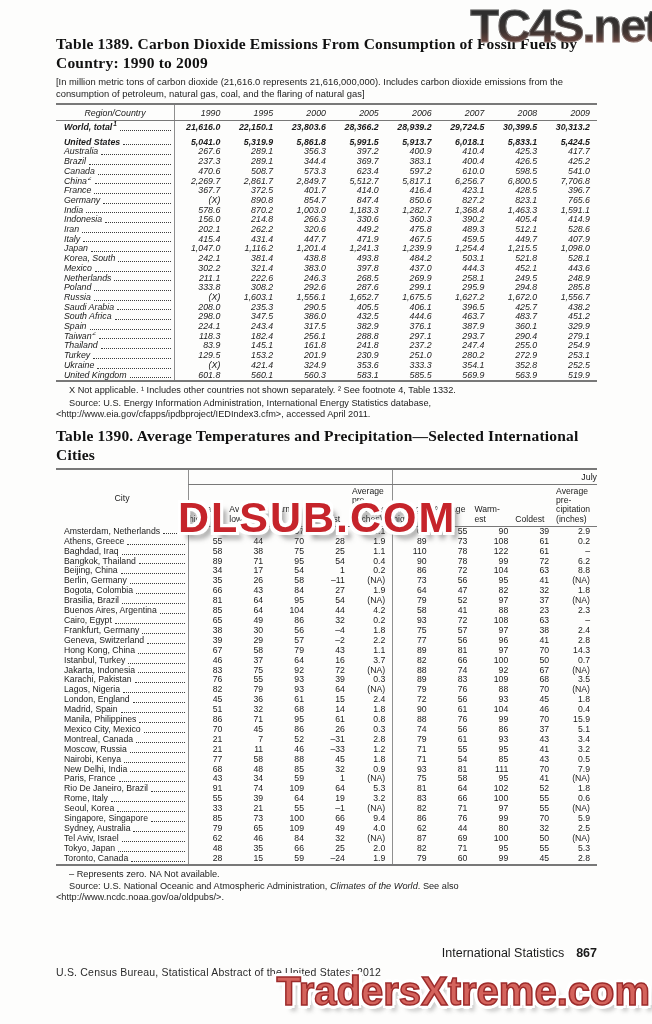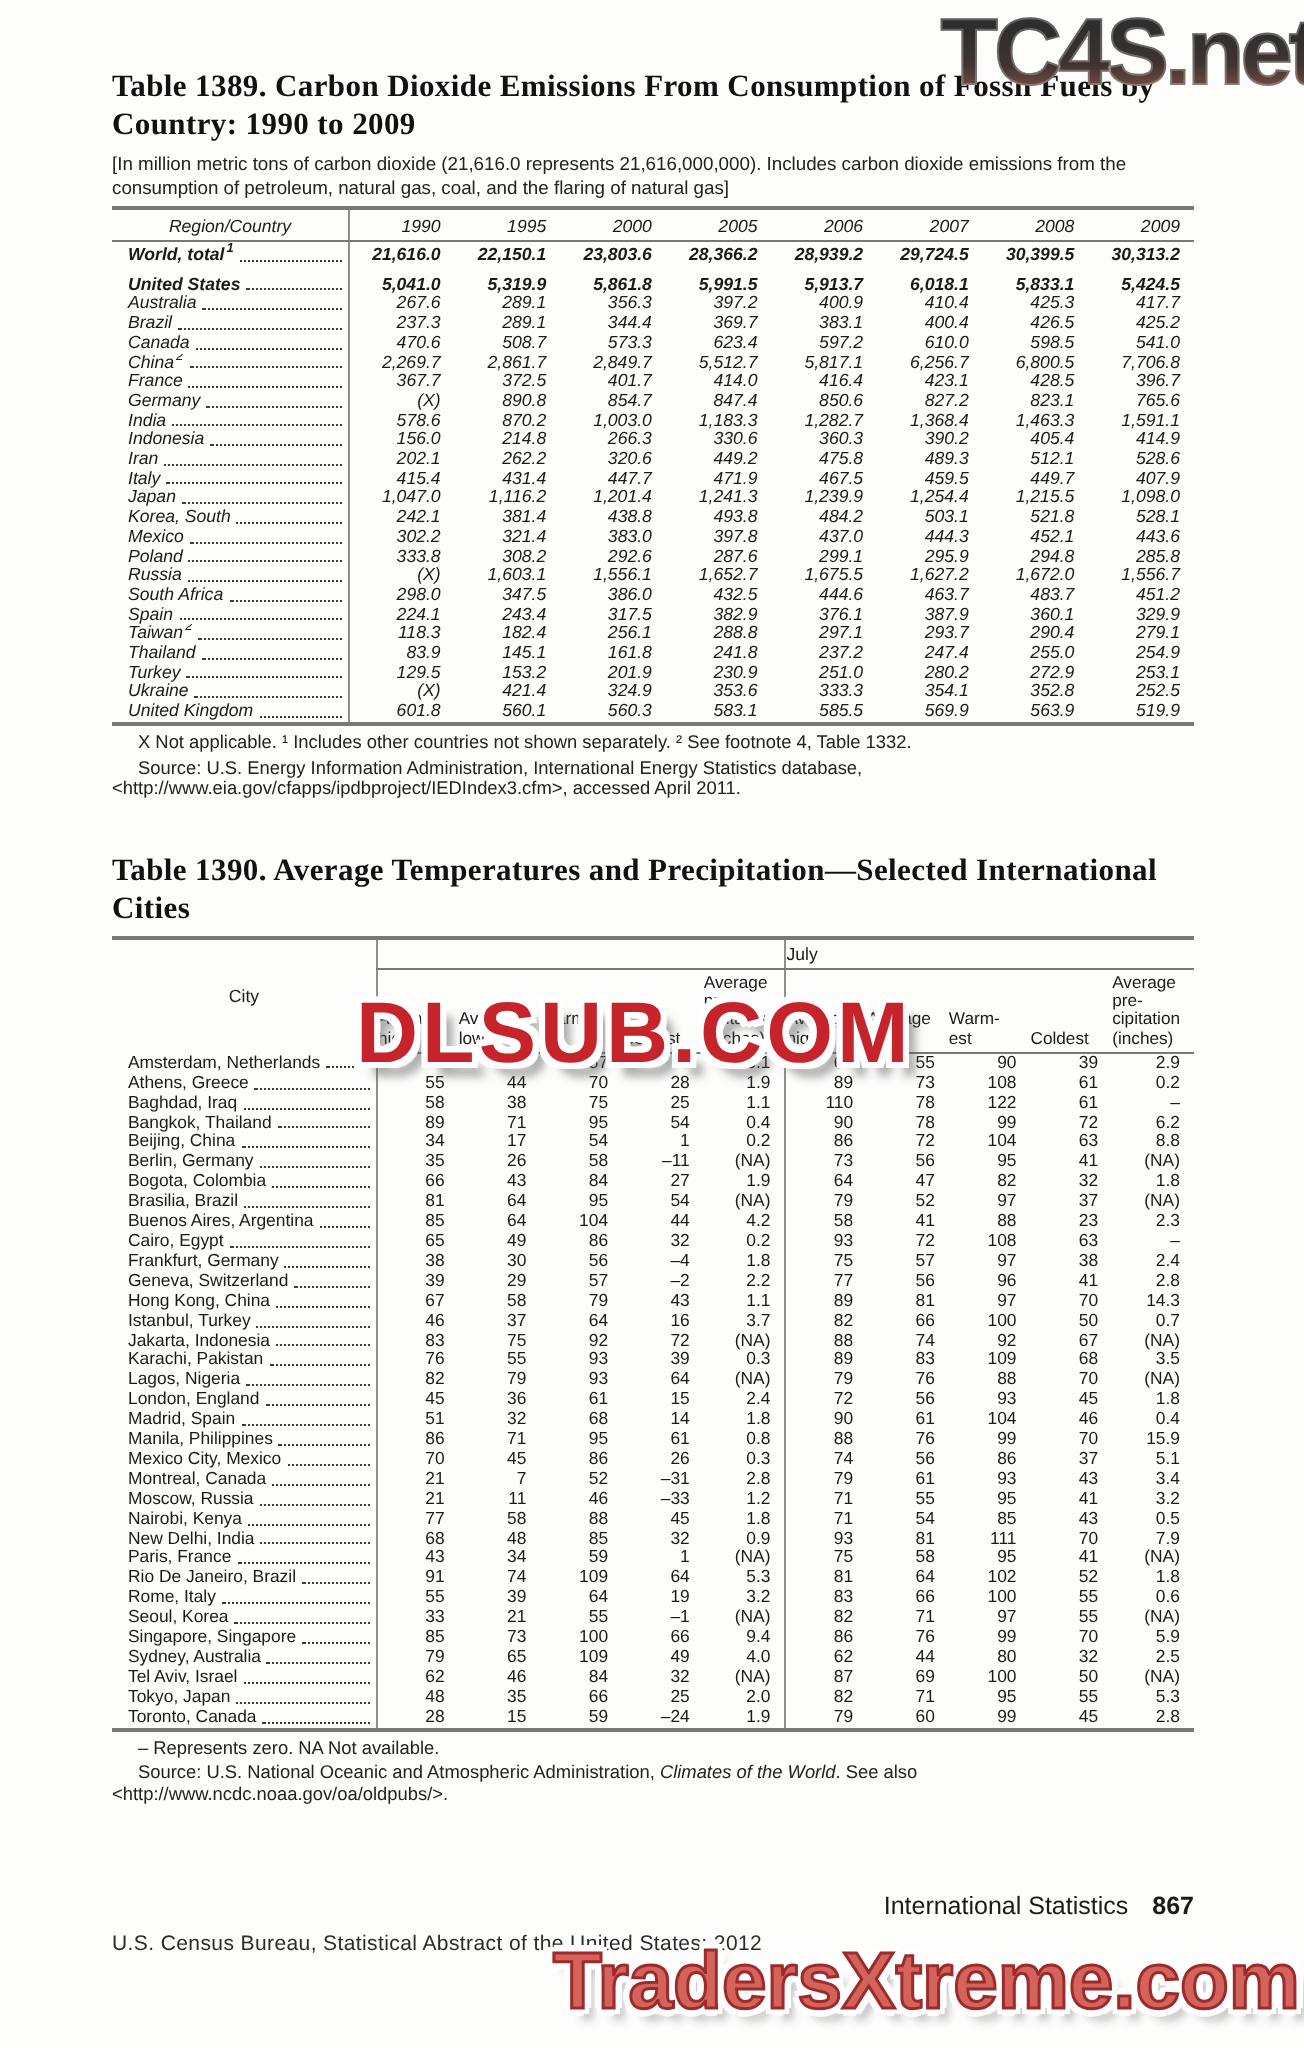--- a/index.html
+++ b/index.html
@@ -31,21 +31,21 @@
   .t89 thead th.first{text-align:center;}
   .t89 th:first-child{width:118px;}
   .t89 tbody td{font-size:8.8px;line-height:9.7px;white-space:nowrap;}
   .t89 tbody tr.b td{font-weight:700;}
   .t89 tbody tr.gap td{padding-top:4px;}
   .t89 tbody tr:first-child td{padding-top:2px;padding-bottom:1px;}
   
   .t90{border-top:2px solid #787878;border-bottom:2px solid #787878;}
   .t90 th.cityh{width:132px;font-size:8.8px;text-align:center;vertical-align:middle;}
   .t90 th.grp{
-    font-size:8.8px;height:14px;vertical-align:middle;text-align:left;
+    font-size:8.8px;height:14px;vertical-align:middle;text-align:right;
     border-bottom:1px solid #787878;
   }
   .t90 th.sub{
     font-size:8.6px;line-height:9.2px;text-align:left;vertical-align:bottom;
     padding:2px 7px 2px 0;white-space:pre-line;border-bottom:1px solid #787878;
   }
   .t90 tbody td{font-size:8.7px;line-height:9.9px;white-space:nowrap;}
   
   .cname{padding-left:8px;overflow:hidden;}
   .cwrap{display:flex;align-items:flex-end;}
@@ -351,20 +351,36 @@
           <td class="num">383.0</td>
           <td class="num">397.8</td>
           <td class="num">437.0</td>
           <td class="num">444.3</td>
           <td class="num">452.1</td>
           <td class="num">443.6</td>
         </tr>
         <tr>
           <td class="cname">
             <div class="cwrap">
+              <span class="nm">Netherlands</span>
+              <span class="lead"></span>
+            </div>
+          </td>
+          <td class="num vl">211.1</td>
+          <td class="num">222.6</td>
+          <td class="num">246.3</td>
+          <td class="num">268.5</td>
+          <td class="num">269.9</td>
+          <td class="num">258.1</td>
+          <td class="num">249.5</td>
+          <td class="num">248.9</td>
+        </tr>
+        <tr>
+          <td class="cname">
+            <div class="cwrap">
               <span class="nm">Poland</span>
               <span class="lead"></span>
             </div>
           </td>
           <td class="num vl">333.8</td>
           <td class="num">308.2</td>
           <td class="num">292.6</td>
           <td class="num">287.6</td>
           <td class="num">299.1</td>
           <td class="num">295.9</td>
@@ -379,20 +395,36 @@
             </div>
           </td>
           <td class="num vl">(X)</td>
           <td class="num">1,603.1</td>
           <td class="num">1,556.1</td>
           <td class="num">1,652.7</td>
           <td class="num">1,675.5</td>
           <td class="num">1,627.2</td>
           <td class="num">1,672.0</td>
           <td class="num">1,556.7</td>
+        </tr>
+        <tr>
+          <td class="cname">
+            <div class="cwrap">
+              <span class="nm">Saudi Arabia</span>
+              <span class="lead"></span>
+            </div>
+          </td>
+          <td class="num vl">208.0</td>
+          <td class="num">235.3</td>
+          <td class="num">290.5</td>
+          <td class="num">405.5</td>
+          <td class="num">406.1</td>
+          <td class="num">396.5</td>
+          <td class="num">425.7</td>
+          <td class="num">438.2</td>
         </tr>
         <tr>
           <td class="cname">
             <div class="cwrap">
               <span class="nm">South Africa</span>
               <span class="lead"></span>
             </div>
           </td>
           <td class="num vl">298.0</td>
           <td class="num">347.5</td>

